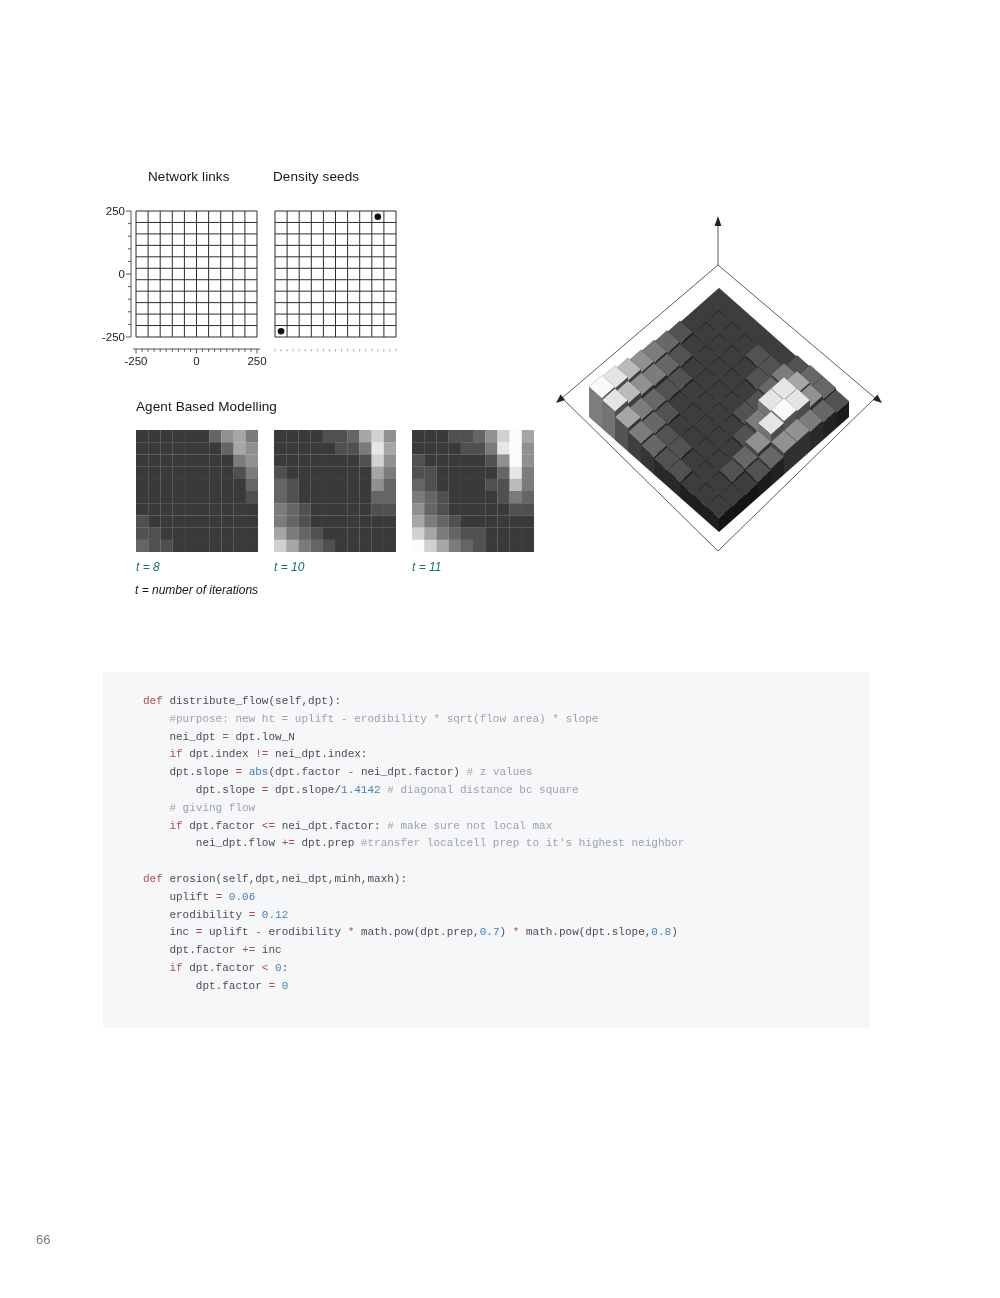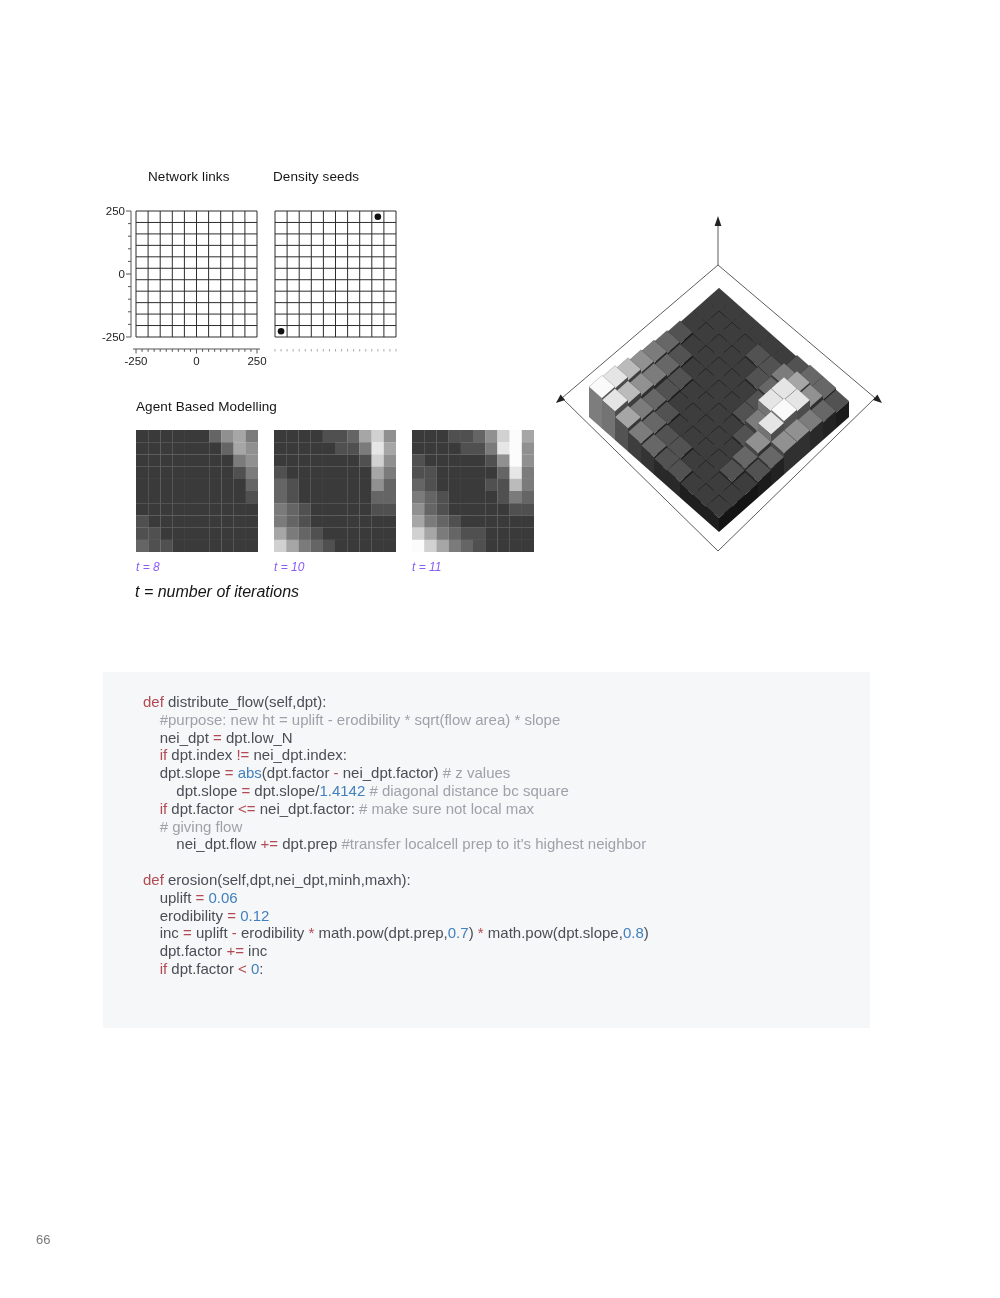--- a/index.html
+++ b/index.html
@@ -5,34 +5,34 @@
   html,body{margin:0;padding:0;background:#ffffff;}
   .page{
     position:relative;width:1000px;height:1298px;background:#ffffff;
     font-family:"Liberation Sans",sans-serif;overflow:hidden;
     outline:1px solid #ececec;box-sizing:border-box;
   }
   .fig-title{position:absolute;font-size:13.5px;color:#151515;letter-spacing:.1px;}
   #net-title{left:148px;top:169px;}
   #density-title{left:273px;top:169px;}
   #abm-title{left:136px;top:399px;}
-  .frame-label{position:absolute;top:560px;font-style:italic;font-size:12px;color:#8b5cf6;}
+  .frame-label{position:absolute;top:560px;font-style:italic;font-size:12px;color:#0f766e;}
   #fl0{left:136px;} #fl1{left:274px;} #fl2{left:412px;}
-  #caption{position:absolute;left:135px;top:583px;font-style:italic;font-size:16px;color:#151515;}
+  #caption{position:absolute;left:135px;top:583px;font-style:italic;font-size:12px;color:#151515;}
   #grids-svg{position:absolute;left:88px;top:195px;}
   #terrain-svg{position:absolute;left:545px;top:195px;}
   .hm{position:absolute;top:430px;}
   #hm-0{left:136px;} #hm-1{left:274px;} #hm-2{left:412px;}
   #code-block{
     position:absolute;left:103px;top:672px;width:767px;height:356px;
     padding:21px 0 0 40px;box-sizing:border-box;
   }
   .code-line{
-    white-space:pre;font-family:Liberation Sans, sans-serif;
-    font-size:15px;line-height:17.8px;height:17.8px;
+    white-space:pre;font-family:Liberation Mono, monospace;
+    font-size:11px;line-height:17.8px;height:17.8px;
   }
   .tok-k{color:var(--kw);} .tok-c{color:var(--cm);}
   .tok-n{color:var(--nm);} .tok-o{color:var(--op);} .tok-t{color:var(--tx);}
   .page-number{position:absolute;top:1232px;left:12px;width:100%;text-align:left;
     color:#7a7a7a;font-size:13px;padding-left:24px;}
 </style>
 </head>
 <body>
 
 <div class="page">
@@ -787,26 +787,27 @@
 
   <span id="caption">t = number of iterations</span>
 
   <div id="code-block" style="background: rgb(246, 247, 248);">
       <div class="code-line"><span class="tok-k">def</span><span class="tok-t"> distribute_flow(self,dpt):</span></div>
       <div class="code-line"><span class="tok-c">    #purpose: new ht = uplift - erodibility * sqrt(flow area) * slope</span></div>
       <div class="code-line"><span class="tok-t">    nei_dpt </span><span class="tok-o">=</span><span class="tok-t"> dpt.low_N</span></div>
       <div class="code-line"><span class="tok-t">    </span><span class="tok-k">if</span><span class="tok-t"> dpt.index </span><span class="tok-o">!=</span><span class="tok-t"> nei_dpt.index:</span></div>
       <div class="code-line"><span class="tok-t">    dpt.slope </span><span class="tok-o">=</span><span class="tok-t"> </span><span class="tok-n">abs</span><span class="tok-t">(dpt.factor </span><span class="tok-o">-</span><span class="tok-t"> nei_dpt.factor) </span><span class="tok-c"># z values</span></div>
       <div class="code-line"><span class="tok-t">        dpt.slope </span><span class="tok-o">=</span><span class="tok-t"> dpt.slope/</span><span class="tok-n">1.4142</span><span class="tok-t"> </span><span class="tok-c"># diagonal distance bc square</span></div>
+      <div class="code-line"><span class="tok-c">    # giving flow</span></div>
       <div class="code-line"><span class="tok-t">    </span><span class="tok-k">if</span><span class="tok-t"> dpt.factor </span><span class="tok-o">&lt;=</span><span class="tok-t"> nei_dpt.factor: </span><span class="tok-c"># make sure not local max</span></div>
-      <div class="code-line"><span class="tok-c">    # giving flow</span></div>
       <div class="code-line"><span class="tok-t">        nei_dpt.flow </span><span class="tok-o">+=</span><span class="tok-t"> dpt.prep </span><span class="tok-c">#transfer localcell prep to it's highest neighbor</span></div>
       <div class="code-line">&nbsp;</div>
       <div class="code-line"><span class="tok-k">def</span><span class="tok-t"> erosion(self,dpt,nei_dpt,minh,maxh):</span></div>
       <div class="code-line"><span class="tok-t">    uplift </span><span class="tok-o">=</span><span class="tok-t"> </span><span class="tok-n">0.06</span></div>
       <div class="code-line"><span class="tok-t">    erodibility </span><span class="tok-o">=</span><span class="tok-t"> </span><span class="tok-n">0.12</span></div>
       <div class="code-line"><span class="tok-t">    inc </span><span class="tok-o">=</span><span class="tok-t"> uplift </span><span class="tok-o">-</span><span class="tok-t"> erodibility </span><span class="tok-o">*</span><span class="tok-t"> math.pow(dpt.prep,</span><span class="tok-n">0.7</span><span class="tok-t">) </span><span class="tok-o">*</span><span class="tok-t"> math.pow(dpt.slope,</span><span class="tok-n">0.8</span><span class="tok-t">)</span></div>
       <div class="code-line"><span class="tok-t">    dpt.factor </span><span class="tok-o">+=</span><span class="tok-t"> inc</span></div>
       <div class="code-line"><span class="tok-t">    </span><span class="tok-k">if</span><span class="tok-t"> dpt.factor </span><span class="tok-o">&lt;</span><span class="tok-t"> </span><span class="tok-n">0</span><span class="tok-t">:</span></div>
+      <div class="code-line"><span class="tok-t">        dpt.factor </span><span class="tok-o">=</span><span class="tok-t"> </span><span class="tok-n">0</span></div>
     </div>
 
   <div class="page-number">66</div>
 </div>
 
 </body></html>

